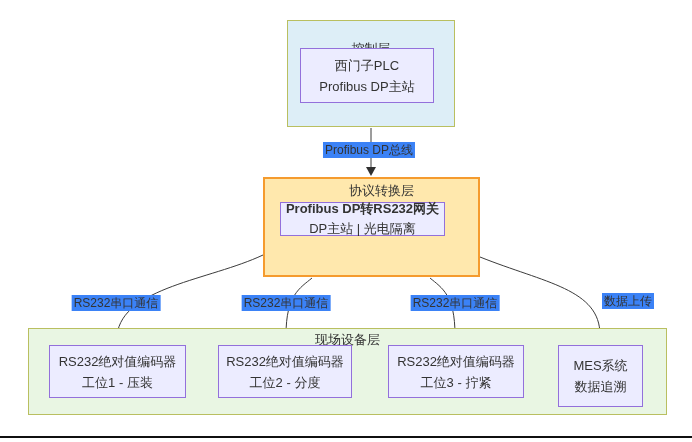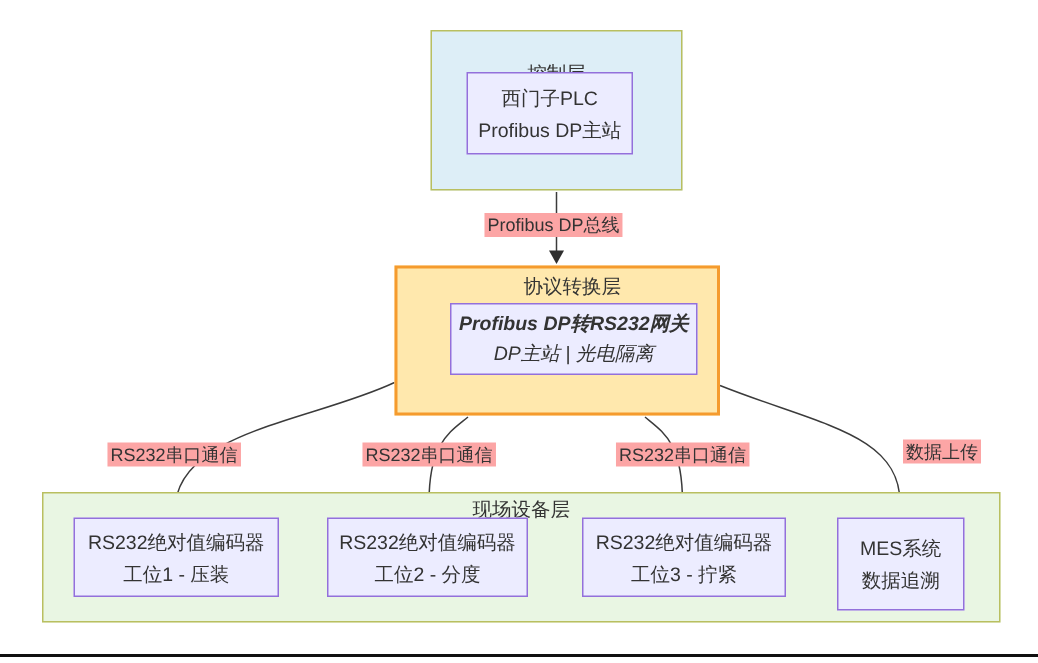--- a/index.html
+++ b/index.html
@@ -53,31 +53,31 @@
     border: 1px solid #9370db;
     display: flex;
     flex-direction: column;
     align-items: center;
     justify-content: center;
     text-align: center;
     font-size: 13px;
     line-height: 21px;
     color: #333333;
   }
-  .node-plc     { left: 311px; top: 48px;  width: 111px; height: 55px; }
-  .node-gateway { left: 300px; top: 202px; width: 165px; height: 48px; line-height: 20px; font-style: italic; }
+  .node-plc     { left: 300px; top: 48px;  width: 134px; height: 55px; }
+  .node-gateway { left: 280px; top: 202px; width: 165px; height: 34px; line-height: 20px; }
   .node-gateway .node-line1 { font-weight: bold; }
   .node-enc1 { left: 49px;  top: 345px; width: 137px; height: 53px; }
   .node-enc2 { left: 218px; top: 345px; width: 134px; height: 53px; }
   .node-enc3 { left: 388px; top: 345px; width: 136px; height: 53px; }
   .node-mes  { left: 558px; top: 345px; width: 85px;  height: 62px; }
   .edge-label {
     position: absolute;
     transform: translate(-50%, -50%);
-    background: #fca5a5;
+    background: #3b82f6;
     color: #333333;
     font-size: 12px;
     line-height: 14px;
     padding: 1px 2px;
     white-space: nowrap;
   }
   .lbl-bus { left: 369px; top: 150px; }
   .lbl-s1  { left: 116px; top: 303px; }
   .lbl-s2  { left: 286px; top: 303px; }
   .lbl-s3  { left: 455px; top: 303px; }

